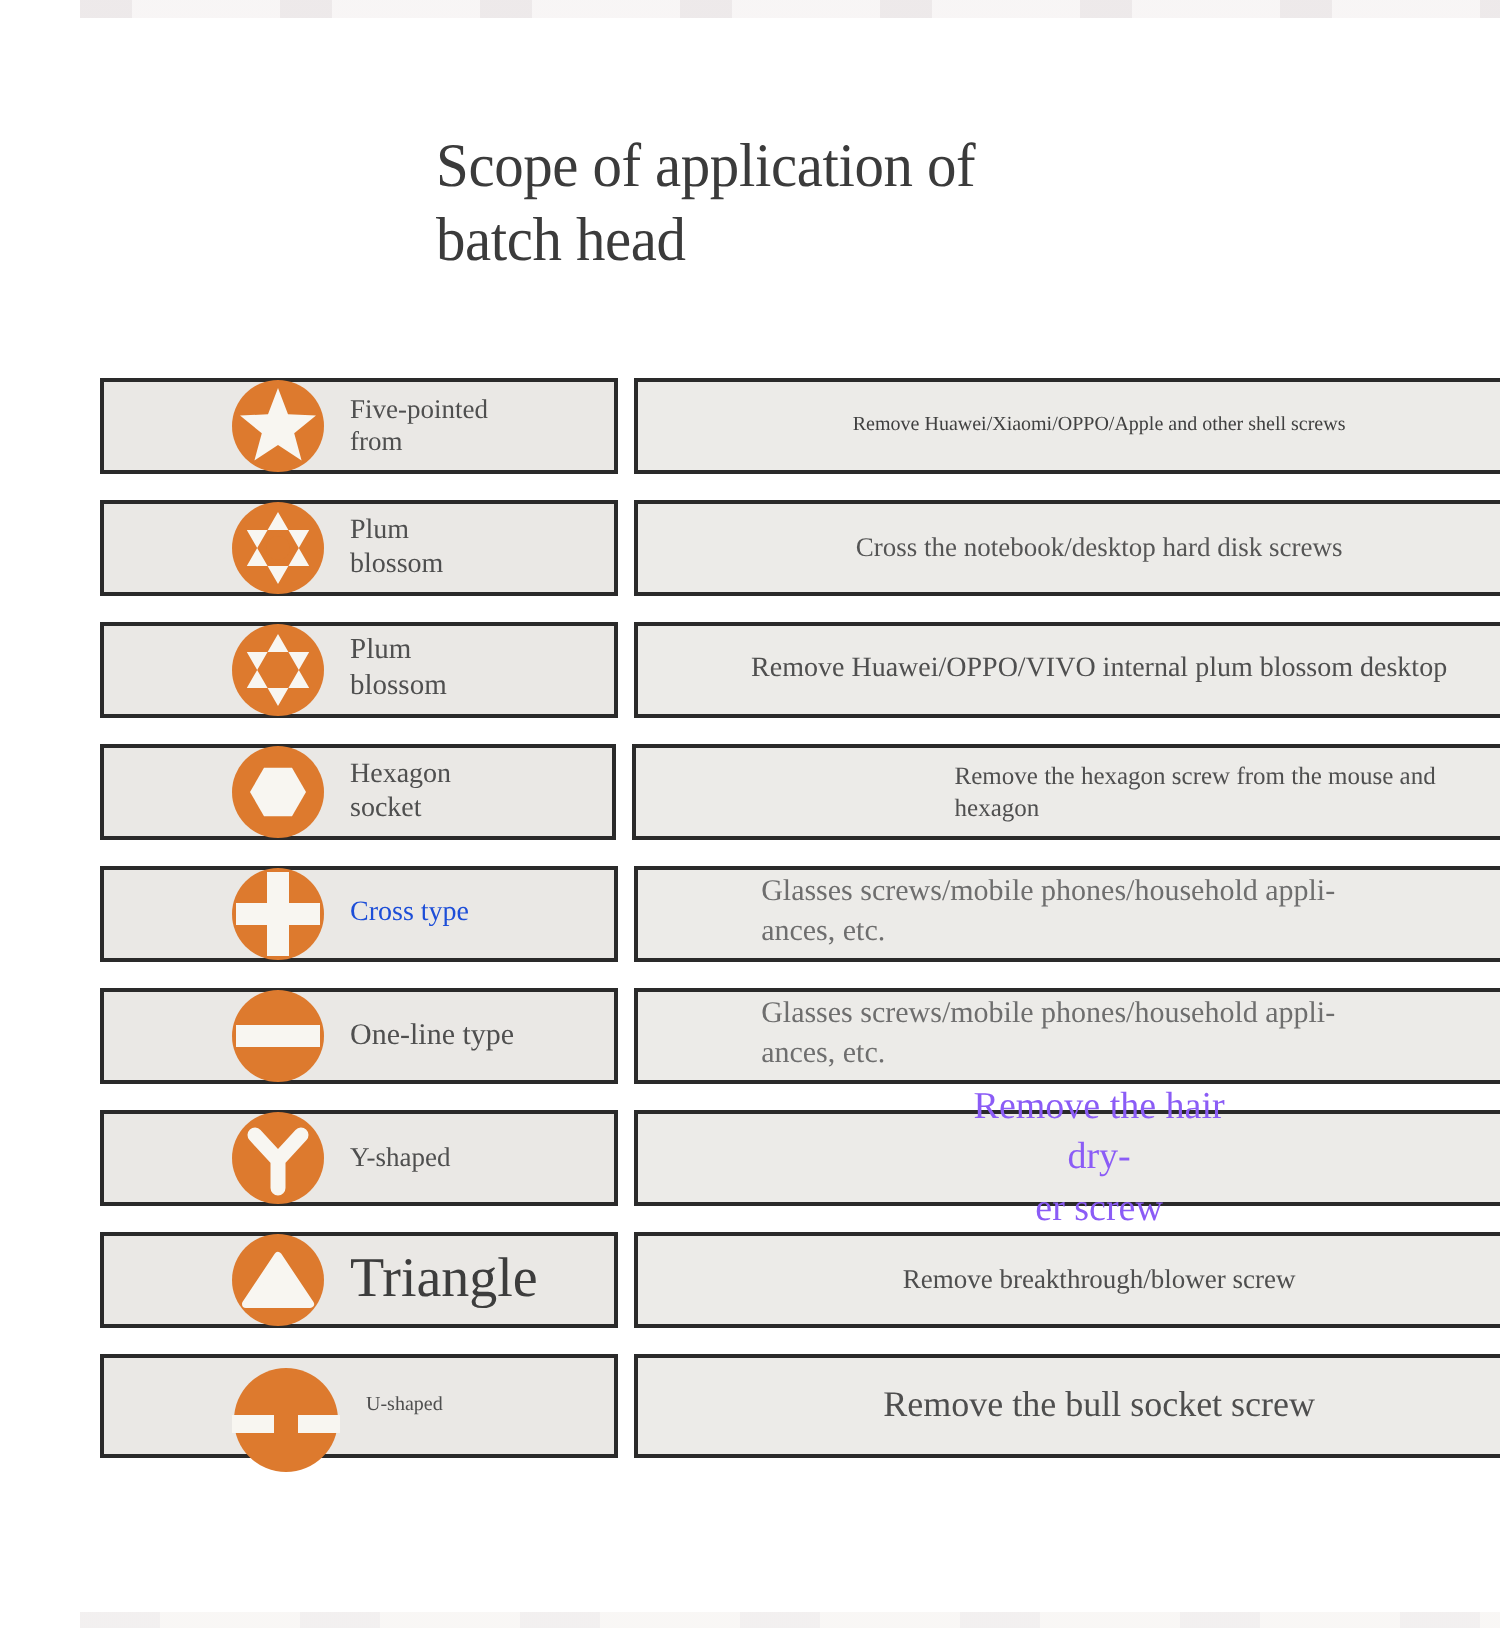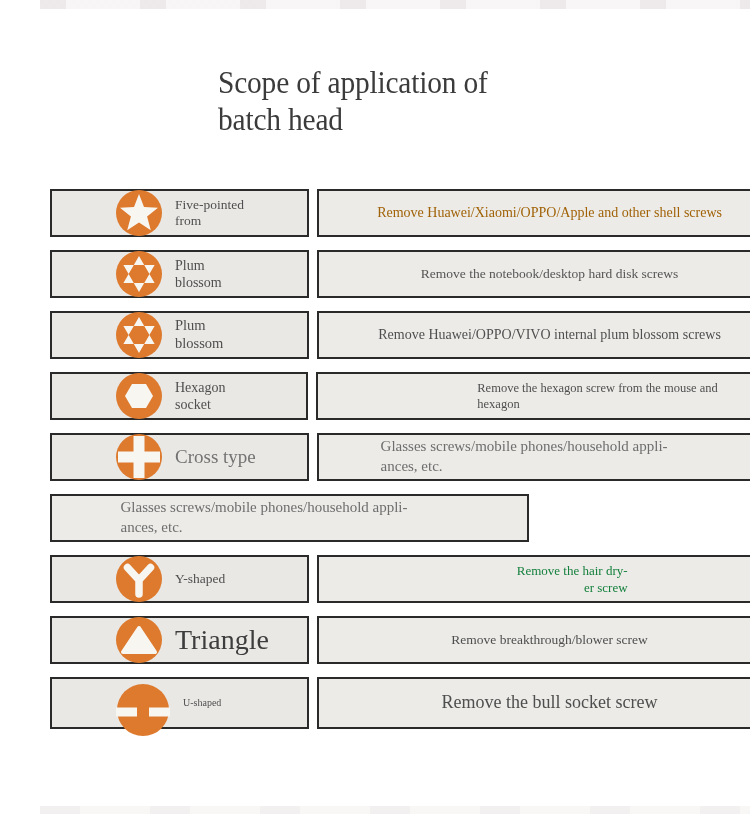--- a/index.html
+++ b/index.html
@@ -63,33 +63,33 @@
   .desc{
     text-align:center;
     color:#555555;
     line-height:1.32;
   }
   
   .row-1 .label{font-size:13.5px}
   .row-2 .label{font-size:14px}
   .row-3 .label{font-size:14.5px}
   .row-4 .label{font-size:14px}
-  .row-5 .label{font-size:19px;color:#737373}
+  .row-5 .label{font-size:14px;color:#1d4ed8}
   .row-6 .label{font-size:15px}
   .row-7 .label{font-size:13.5px}
   .row-8 .label{font-size:28px;color:#3d3d3d}
   .row-9 .label{font-size:10px}
 
-  .row-1 .desc{font-size:14px;color:#a16207}
+  .row-1 .desc{font-size:10px;color:#404040}
   .row-2 .desc{font-size:13.5px;color:#555555}
   .row-3 .desc{font-size:14px;color:#4f4f4f}
   .row-4 .right{justify-content:center;padding-left:97px}
   .row-4 .desc{text-align:left;font-size:12.5px;color:#4f4f4f}
   .row-5 .desc,.row-6 .desc{text-align:left;font-size:15px;color:#6e6e6e;width:338px}
-  .row-7 .desc{text-align:right;font-size:13px;color:#15803d;width:156px}
+  .row-7 .desc{text-align:center;font-size:19px;color:#8b5cf6;width:156px}
   .row-8 .desc{font-size:13.5px;color:#4e4e4e}
   .row-9 .desc{font-size:18px;color:#4e4e4e}
 
   .row-9 .cell{height:52px}
   .row-9 .icon{width:54px;height:54px;align-self:flex-start;margin-top:4px}
 </style>
 </head>
 <body>
 
 <div class="page">
@@ -117,35 +117,35 @@
           <span class="icon">
             <svg width="46" height="46" viewBox="0 0 46 46">
               <circle cx="23" cy="23" r="23" fill="#dd7a2e"></circle>
               <path fill="#f8f6f1" d="M23 5 L38.6 32 L7.4 32 Z M23 41 L38.6 14 L7.4 14 Z"></path>
               <circle cx="23" cy="23" r="6" fill="#dd7a2e"></circle>
             </svg>
           </span>
           <div class="label"><span>Plum</span><br><span>blossom</span></div>
         </div>
         <div class="cell right">
-          <div class="desc"><span>Remove the notebook/desktop hard disk screws</span></div>
+          <div class="desc"><span>Cross the notebook/desktop hard disk screws</span></div>
         </div>
       </div>
       <div class="row row-3">
         <div class="cell left">
           <span class="icon">
             <svg width="46" height="46" viewBox="0 0 46 46">
               <circle cx="23" cy="23" r="23" fill="#dd7a2e"></circle>
               <path fill="#f8f6f1" d="M23 5 L38.6 32 L7.4 32 Z M23 41 L38.6 14 L7.4 14 Z"></path>
             </svg>
           </span>
           <div class="label"><span>Plum</span><br><span>blossom</span></div>
         </div>
         <div class="cell right">
-          <div class="desc"><span>Remove Huawei/OPPO/VIVO internal plum blossom screws</span></div>
+          <div class="desc"><span>Remove Huawei/OPPO/VIVO internal plum blossom desktop</span></div>
         </div>
       </div>
       <div class="row row-4">
         <div class="cell left">
           <span class="icon">
             <svg width="46" height="46" viewBox="0 0 46 46">
               <circle cx="23" cy="23" r="23" fill="#dd7a2e"></circle>
               <polygon fill="#f8f6f1" points="9,23 16,10.9 30,10.9 37,23 30,35.1 16,35.1"></polygon>
             </svg>
           </span>
@@ -164,20 +164,29 @@
               <rect x="17.5" y="2" width="11" height="42" fill="#f8f6f1"></rect>
             </svg>
           </span>
           <div class="label"><span>Cross type</span></div>
         </div>
         <div class="cell right">
           <div class="desc"><span>Glasses screws/mobile phones/household appli-</span><br><span>ances, etc.</span></div>
         </div>
       </div>
       <div class="row row-6">
+        <div class="cell left">
+          <span class="icon">
+            <svg width="46" height="46" viewBox="0 0 46 46">
+              <circle cx="23" cy="23" r="23" fill="#dd7a2e"></circle>
+              <rect x="2" y="17.5" width="42" height="11" fill="#f8f6f1"></rect>
+            </svg>
+          </span>
+          <div class="label"><span>One-line type</span></div>
+        </div>
         <div class="cell right">
           <div class="desc"><span>Glasses screws/mobile phones/household appli-</span><br><span>ances, etc.</span></div>
         </div>
       </div>
       <div class="row row-7">
         <div class="cell left">
           <span class="icon">
             <svg width="46" height="46" viewBox="0 0 46 46">
               <circle cx="23" cy="23" r="23" fill="#dd7a2e"></circle>
               <path d="M23 24 L23 38 M23 24 L11.5 11.5 M23 24 L34.5 11.5" stroke="#f8f6f1" stroke-width="7.5" stroke-linecap="round" fill="none"></path>

